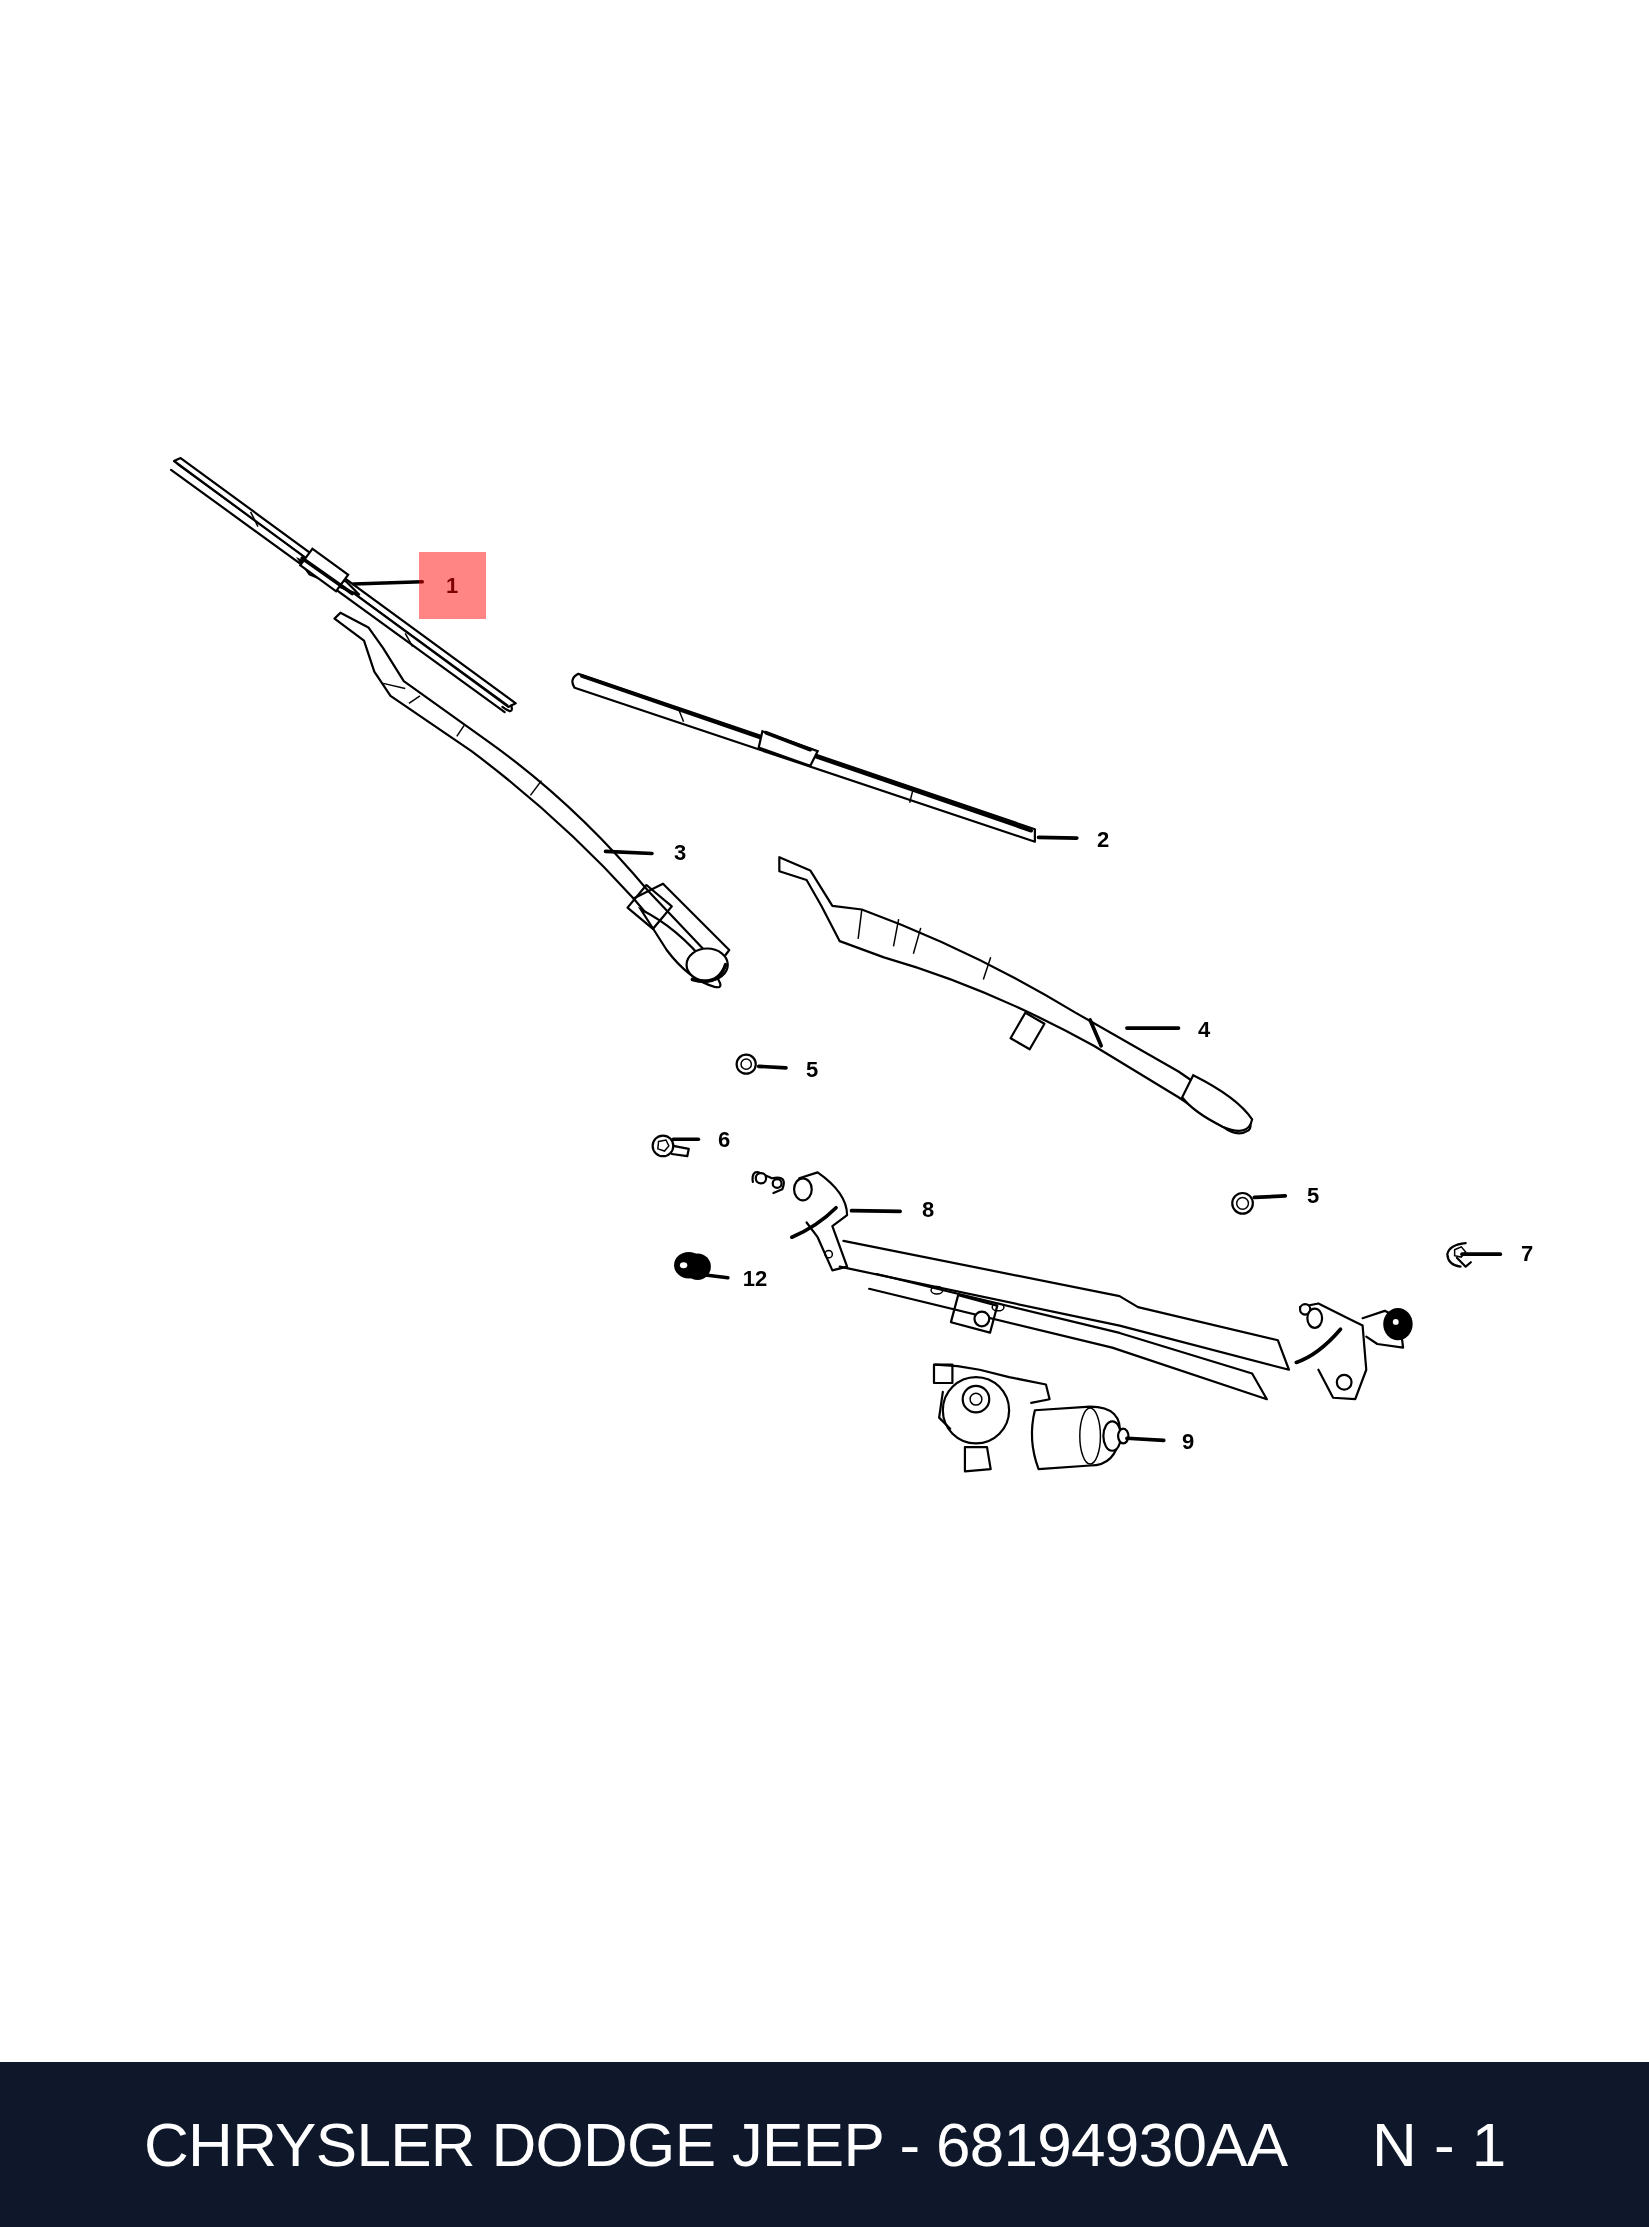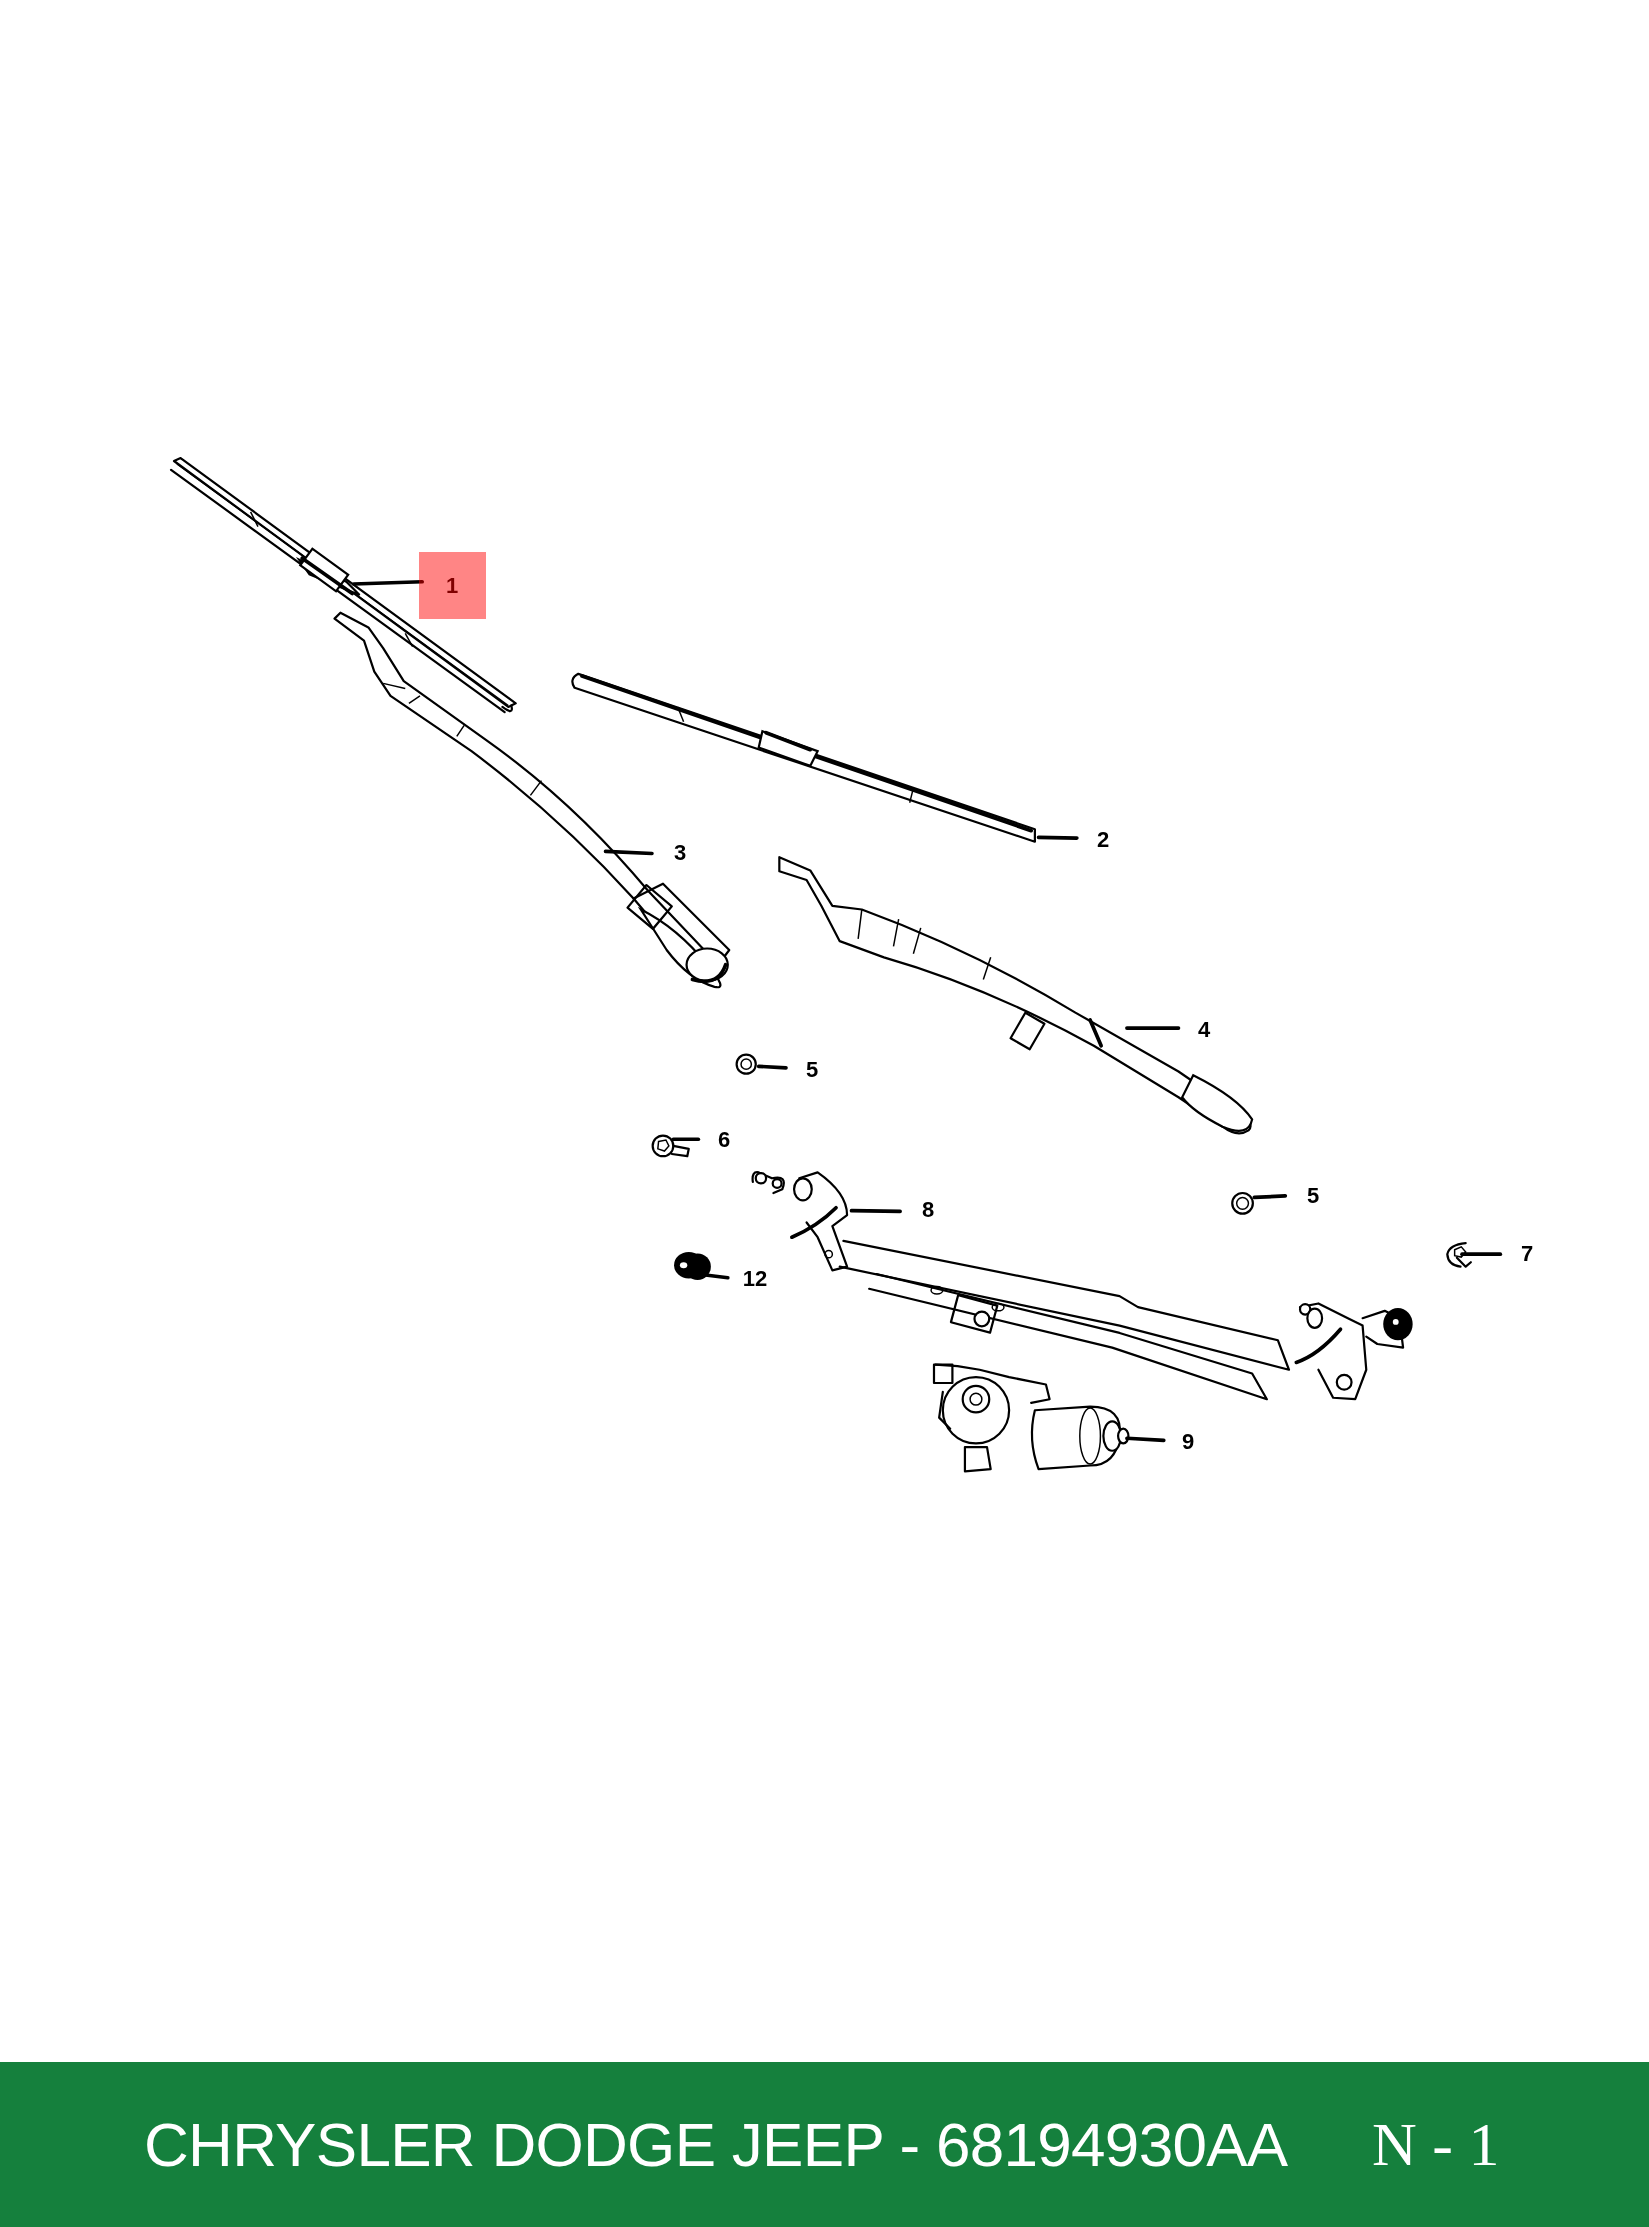--- a/index.html
+++ b/index.html
@@ -1,23 +1,23 @@
 <!DOCTYPE html>
 <html style="font-size:11.8px"><head>
 <meta charset="utf-8">
 <style>
   html, body { margin: 0; padding: 0; background: #ffffff; }
   body { width: 1650px; height: 2227px; position: relative; overflow: hidden; font-family: "Liberation Sans", sans-serif; }
   #diagram { position: absolute; left: 0; top: 0; width: 1650px; height: 2062px; }
   .callout { position: absolute; font-family: "Liberation Sans", sans-serif; font-weight: bold; font-size: 22px; color: #000; line-height: 1; transform: translate(-50%, -50%); }
   .highlight-box { position: absolute; left: 419px; top: 552px; width: 67px; height: 67px; background: rgba(255, 0, 0, 0.48); }
   .highlight-label { position: absolute; left: 452px; top: 586px; font-weight: bold; font-size: 22px; color: #800000; transform: translate(-50%, -50%); line-height: 1; }
-  #footer { position: absolute; left: 0; top: 2062px; width: 1650px; height: 165px; background: #15803d; display: flex; align-items: center; }
+  #footer { position: absolute; left: 0; top: 2062px; width: 1650px; height: 165px; background: #0f172a; display: flex; align-items: center; }
   #footer-title { position: absolute; left: 144px; top: 82px; transform: translateY(-50%); color: #ffffff; font-family: "Liberation Sans", sans-serif; font-size: 62px; letter-spacing: -0.7px; white-space: nowrap; }
-  #footer-page { position: absolute; left: 1372px; top: 82px; transform: translateY(-50%); color: #ffffff; font-family: Liberation Serif, serif; font-size: 62px; white-space: nowrap; }
+  #footer-page { position: absolute; left: 1372px; top: 82px; transform: translateY(-50%); color: #ffffff; font-family: Liberation Sans, sans-serif; font-size: 62px; white-space: nowrap; }
   svg .ln { fill: none; stroke: #000; stroke-width: 3; stroke-linejoin: round; stroke-linecap: round; }
   svg .thin { fill: none; stroke: #000; stroke-width: 2; }
   svg .thick { fill: none; stroke: #000; stroke-width: 5; stroke-linecap: round; }
   svg .fill { fill: #000; }
   svg .white { fill: #fff; stroke: #000; stroke-width: 3; }
 </style>
 </head>
 <body>
 
 <div id="diagram">

